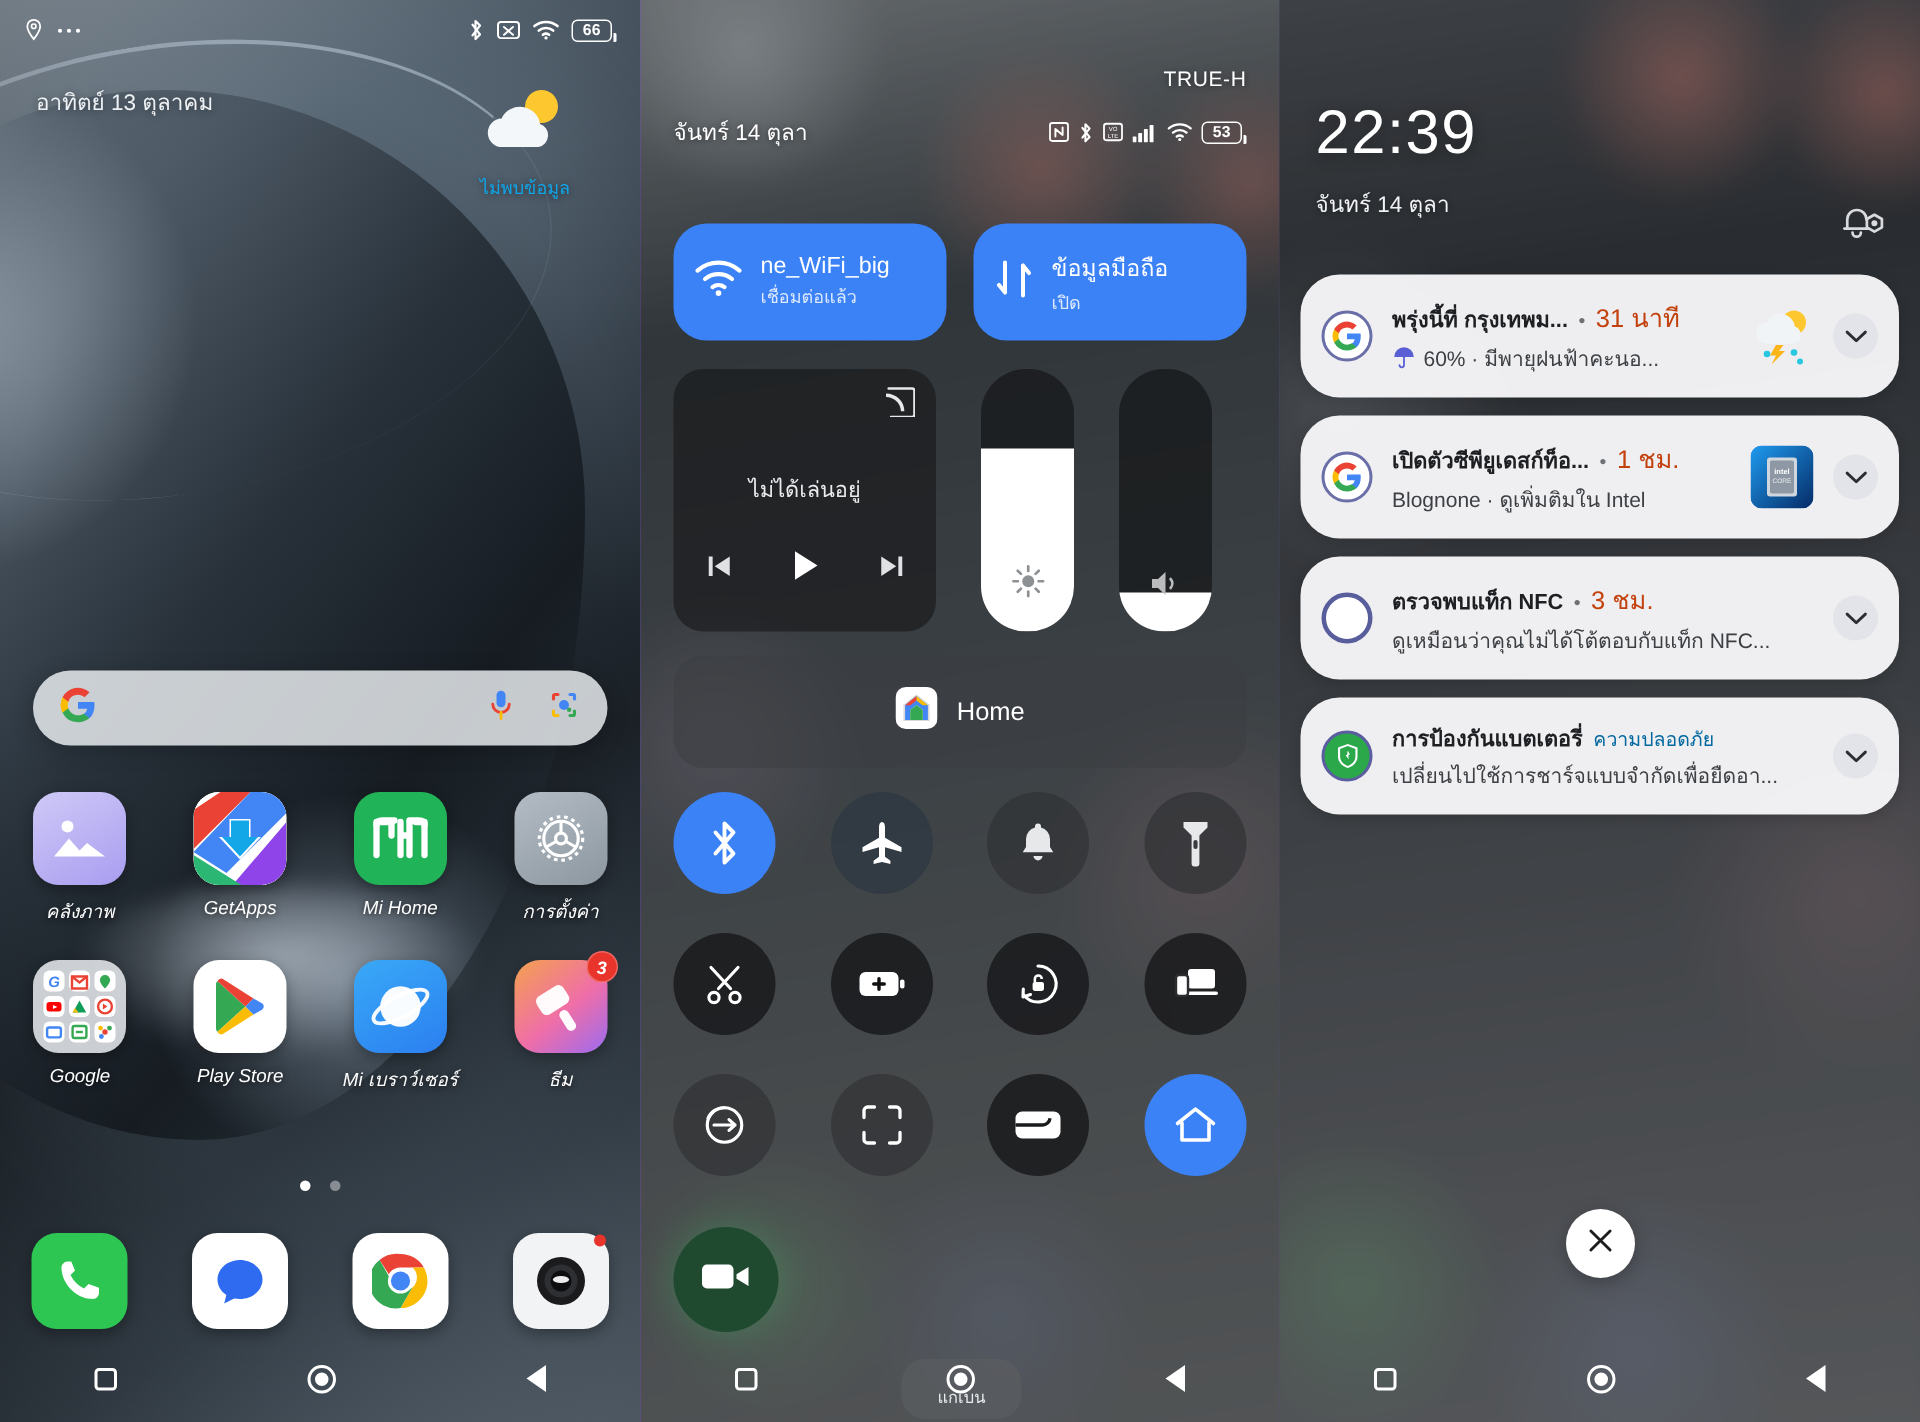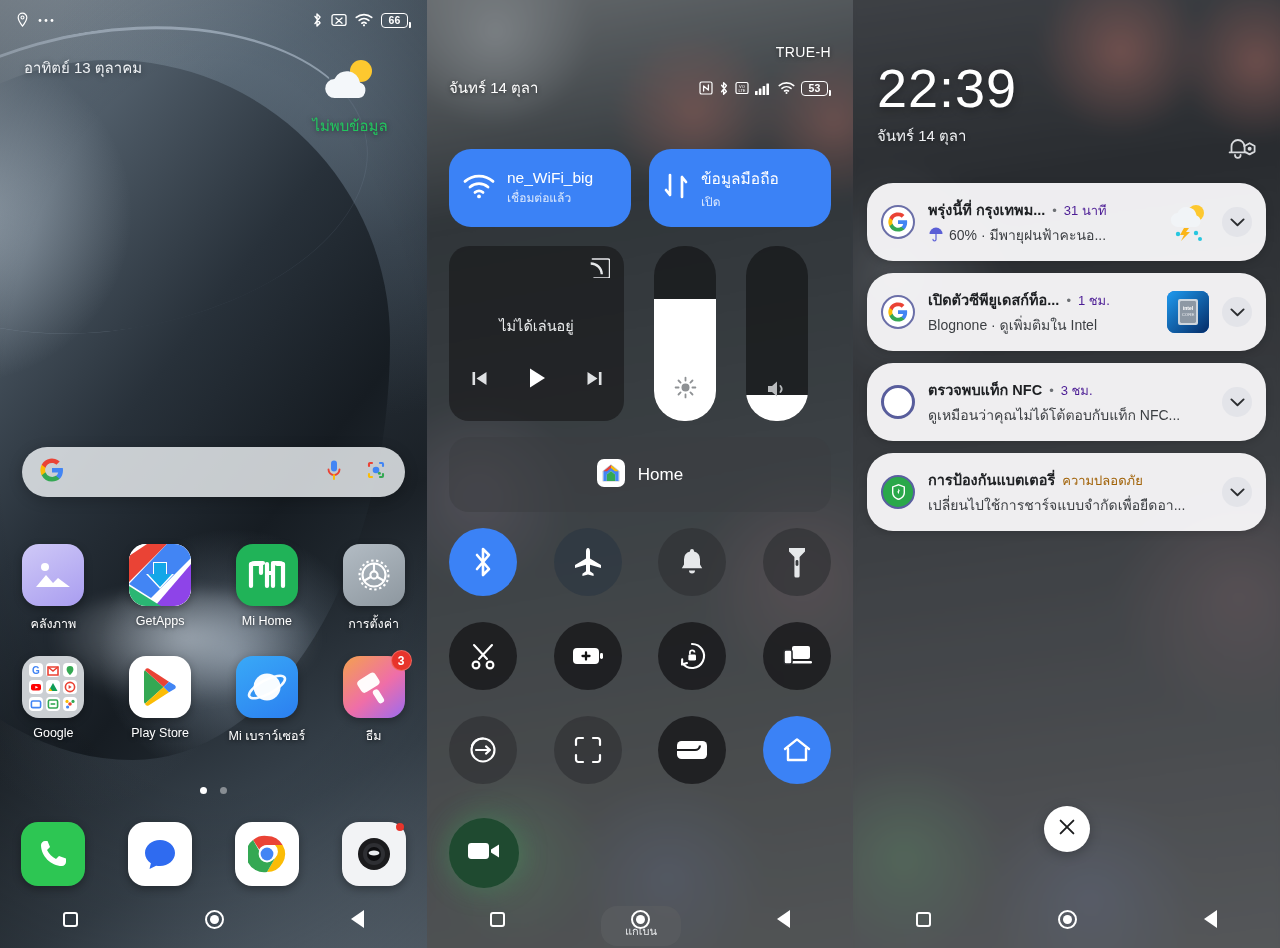--- a/index.html
+++ b/index.html
@@ -52,29 +52,29 @@
   .batt-body { border:1.6px solid #fff; border-radius:4px; padding:1px 3px; min-width:27px;
     text-align:center; font-size:10.5px; color:#fff; font-weight:700; line-height:11px; letter-spacing:.2px; }
   .batt-tip { width:2px; height:6px; background:#fff; border-radius:0 1px 1px 0; }
 
   .clockblk { position:absolute; top:50px; left:24px; z-index:6; }
   .clk { font-size:58px; font-weight:300; color:#fff; line-height:64px; letter-spacing:1px;
     text-shadow:0 2px 10px rgba(0,0,0,.38); }
   .clk-date { font-size:15px; color:#eef1f4; margin-top:6px; text-shadow:0 1px 6px rgba(0,0,0,.45); }
 
   .wx { position:absolute; top:56px; right:22px; z-index:6; text-align:center; width:110px; }
-  .wx-txt { font-size:15px; color:#22c55e; margin-top:6px; text-shadow:0 1px 5px rgba(0,0,0,.5); }
+  .wx-txt { font-size:12px; color:#0ea5e9; margin-top:6px; text-shadow:0 1px 5px rgba(0,0,0,.5); }
 
   .searchbar { position:absolute; left:22px; right:22px; top:447px; height:50px; z-index:6;
     background:rgba(243,246,249,.80); border-radius:26px; display:flex; align-items:center;
     padding:0 18px; box-shadow:0 3px 14px rgba(0,0,0,.22); }
   .sb-spacer { flex:1; }
   .sb-icons { display:flex; align-items:center; gap:22px; }
 
-  .grid { position:absolute; left:0; right:0; top:544px; z-index:6; }
+  .grid { position:absolute; left:0; right:0; top:528px; z-index:6;font-style:italic; }
   .grow { display:flex; justify-content:space-around; margin-bottom:22px; }
   .app { width:94px; display:flex; flex-direction:column; align-items:center; }
   .appicon { width:62px; height:62px; border-radius:17px; position:relative;
     display:flex; align-items:center; justify-content:center; box-shadow:0 3px 9px rgba(0,0,0,.3); }
   .applbl { margin-top:8px; font-size:12.5px; color:#fff; text-shadow:0 1px 4px rgba(0,0,0,.65);
     white-space:nowrap; }
   .badge { position:absolute; top:-6px; right:-7px; min-width:21px; height:21px; border-radius:11px;
     background:#e8342b; color:#fff; font-size:12px; font-weight:700; display:flex;
     align-items:center; justify-content:center; padding:0 5px; border:1.5px solid rgba(255,255,255,.25); }
   .dot-badge { position:absolute; top:1px; right:2px; width:8px; height:8px; border-radius:50%; background:#e8342b; }
@@ -172,38 +172,38 @@
       radial-gradient(circle 112px at 92% 9%, rgba(198,122,112,.58), transparent 66%),
       radial-gradient(circle 150px at 12% 30%, rgba(120,126,132,.55), transparent 72%),
       radial-gradient(circle 160px at 88% 62%, rgba(152,122,128,.38), transparent 74%),
       radial-gradient(circle 135px at 14% 88%, rgba(108,152,118,.55), transparent 70%),
       radial-gradient(circle 140px at 55% 92%, rgba(120,132,162,.42), transparent 72%),
       linear-gradient(172deg,#4e5257 0%,#2e3236 22%,#4a4e52 55%,#5d6063 80%,#6b6e70 100%);
     filter:blur(7px); transform:scale(1.06);
   }
   .nt-dim { position:absolute; inset:0; background:rgba(26,28,31,.26); }
   .nt-clock { position:absolute; top:58px; left:24px; z-index:6; }
-  .nt-time { font-size:54px; font-weight:300; color:#fff; line-height:60px; letter-spacing:1px;
+  .nt-time { font-size:41px; font-weight:300; color:#fff; line-height:60px; letter-spacing:1px;
     text-shadow:0 2px 10px rgba(0,0,0,.4); }
   .nt-date { font-size:15px; color:#f0f2f4; margin-top:6px; text-shadow:0 1px 5px rgba(0,0,0,.45); }
   .bellgear { position:absolute; top:133px; right:22px; z-index:6; }
 
   .cards { position:absolute; top:183px; left:14px; right:14px; z-index:6; }
   .card { background:rgba(247,246,248,.96); border-radius:26px; margin-bottom:12px;
     display:flex; align-items:center; padding:15px 14px; gap:13px;
     box-shadow:0 2px 9px rgba(0,0,0,.16); }
   .card-ic { width:34px; height:34px; border-radius:50%; flex:none;
     display:flex; align-items:center; justify-content:center; }
   .card-body { flex:1; min-width:0; }
   .card-l1 { display:flex; align-items:baseline; gap:7px; font-size:14.5px; }
   .card-title { font-weight:700; color:#1d1f22; white-space:nowrap; overflow:hidden;
     text-overflow:ellipsis; max-width:215px; }
-  .card-sub { font-weight:400; color:#a16207; font-size:13px; white-space:nowrap; }
+  .card-sub { font-weight:400; color:#0369a1; font-size:13px; white-space:nowrap; }
   .card-sep { color:#6d7074; font-size:13px; }
-  .card-time { color:#4c1d95; font-size:13px; white-space:nowrap; }
+  .card-time { color:#c2410c; font-size:17px; white-space:nowrap; }
   .card-l2 { display:flex; align-items:center; gap:5px; margin-top:3px; font-size:14px;
     color:#3c3f43; white-space:nowrap; overflow:hidden; text-overflow:ellipsis; }
   .card-thumb { width:42px; height:42px; border-radius:8px; flex:none; overflow:hidden; }
   .chev { width:30px; height:30px; border-radius:50%; background:rgba(225,226,232,.9);
     display:flex; align-items:center; justify-content:center; flex:none; }
   .closebtn { position:absolute; top:806px; left:50%; transform:translateX(-50%);
     width:46px; height:46px; border-radius:50%; background:#fff; z-index:7;
     display:flex; align-items:center; justify-content:center; box-shadow:0 3px 12px rgba(0,0,0,.25); }
 </style>
 </head>

